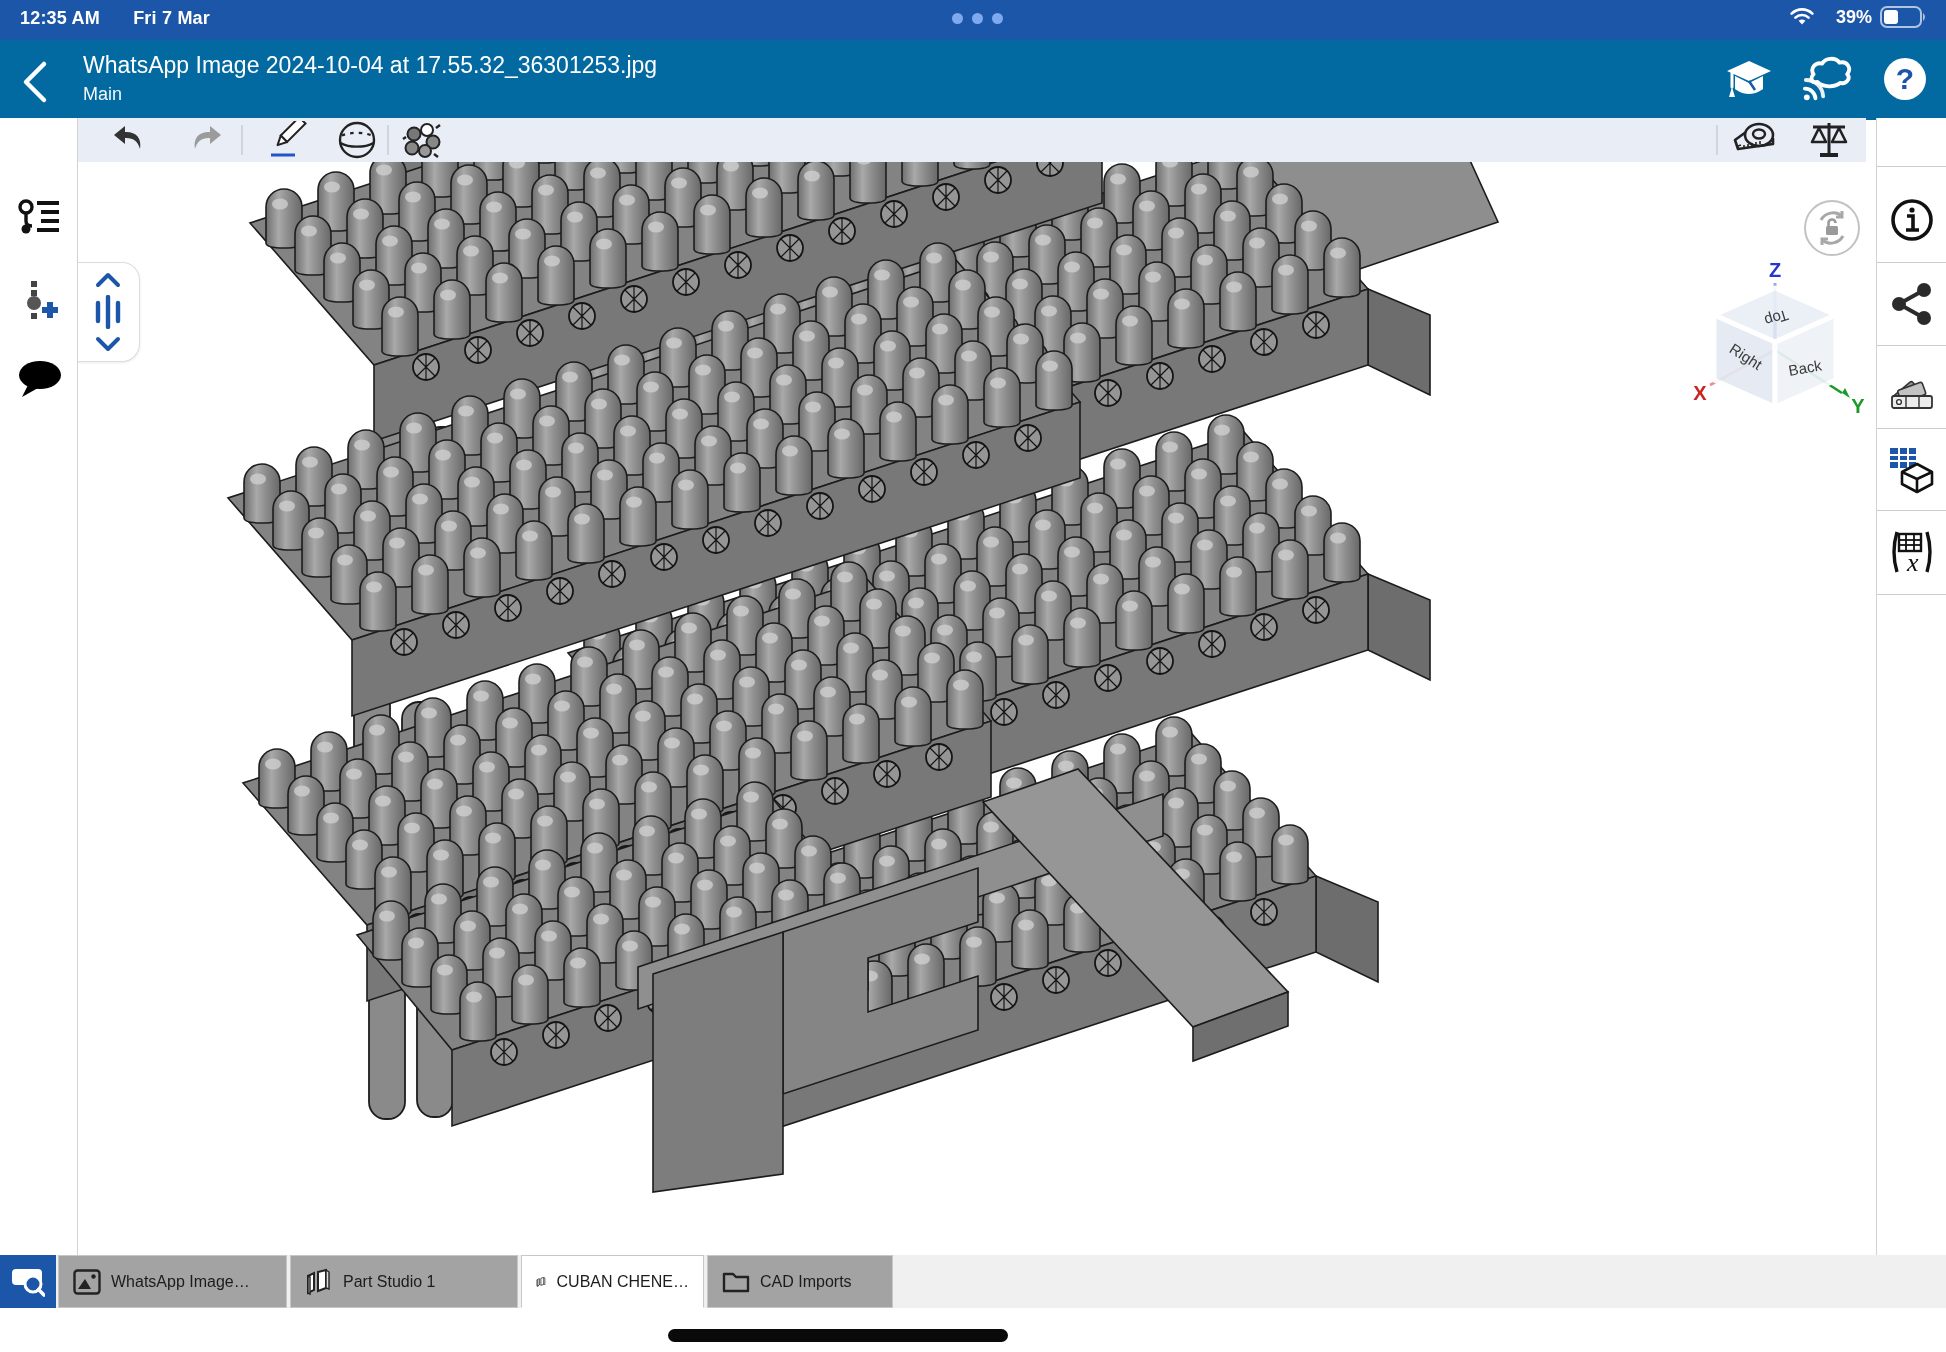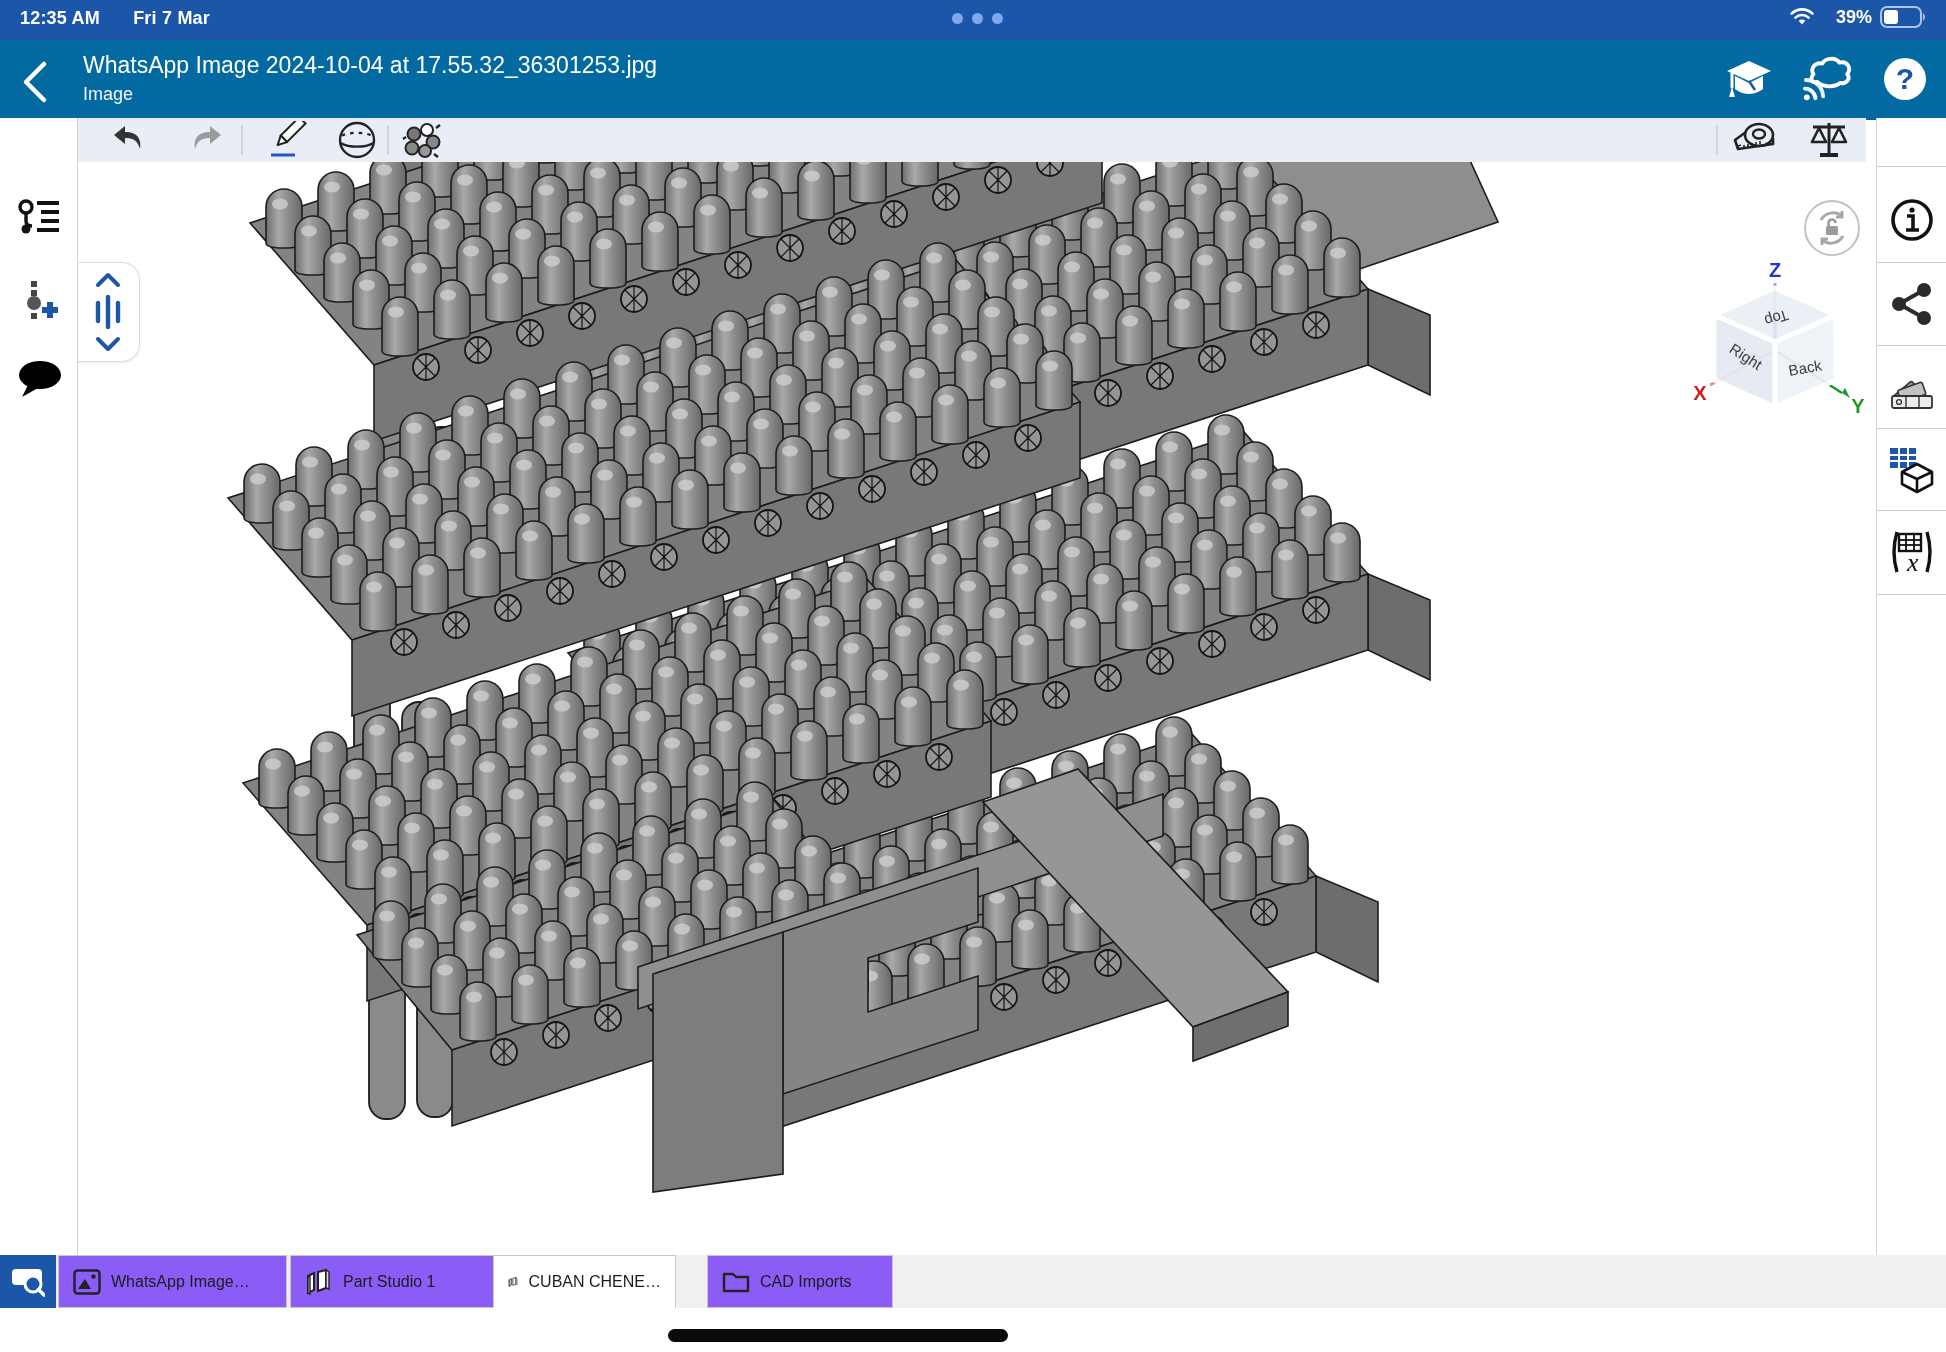--- a/index.html
+++ b/index.html
@@ -44,21 +44,21 @@
   .float-tab { position:absolute; left:-2px; top:100px; width:64px; height:100px; background:#fff;
                border:1px solid #dcdcdc; border-left:none; border-radius:0 18px 18px 0;
                box-shadow:0 1px 3px rgba(0,0,0,.08); display:flex; flex-direction:column; align-items:center; justify-content:space-between; padding:8px 0; }
   .rotate-btn { position:absolute; left:1726px; top:38px; width:56px; height:56px; border-radius:50%; background:#fff; border:2px solid #c2c2c2;
                 display:flex; align-items:center; justify-content:center; }
   .view-cube { position:absolute; left:1612px; top:93px; width:200px; height:175px; }
 
   
   .tab-bar { position:absolute; left:0; top:1255px; width:1946px; height:53px; background:#f0f0f0; }
   .search-btn { position:absolute; left:0; top:0; width:56px; height:53px; background:#1b56a8; display:flex; align-items:center; justify-content:center; }
-  .doc-tab { position:absolute; top:0; height:53px; background:#8b5cf6; border:1px solid #c7c7c7; display:flex; align-items:center; gap:10px; padding:0 14px; }
+  .doc-tab { position:absolute; top:0; height:53px; background:#a3a3a3; border:1px solid #c7c7c7; display:flex; align-items:center; gap:10px; padding:0 14px; }
   .doc-tab.active { background:#fff; border-bottom-color:#fff; }
   .tab-label { font-size:16px; color:#1c1c1c; white-space:nowrap; }
   .home-indicator { position:absolute; left:668px; top:1329px; width:340px; height:13px; border-radius:7px; background:#0a0a0a; }
 
   svg { display:block; }
 </style>
 </head>
 <body>
 
 <div class="screen">
@@ -92,21 +92,21 @@
     </div>
   </div>
 
   <div class="header">
     <div class="back-btn">
       <svg width="34" height="48" viewBox="0 0 34 48">
         <path d="M26 6 L8 24 L26 42" fill="none" stroke="#fff" stroke-width="4.5" stroke-linecap="round" stroke-linejoin="round"></path>
       </svg>
     </div>
     <div class="h-title">WhatsApp Image 2024-10-04 at 17.55.32_36301253.jpg</div>
-    <div class="h-sub">Image</div>
+    <div class="h-sub">Main</div>
     <div class="h-icons">
       <div class="h-icon-btn">
         <svg width="48" height="44" viewBox="0 0 48 44">
           <path d="M24 4 L46 14 L24 24 L2 14 Z" fill="#fff"></path>
           <path d="M10 19 V32 C10 32 16 37 24 37 C32 37 38 32 38 32 V19 L24 26 Z" fill="#fff"></path>
           <path d="M7 16 V30" stroke="#fff" stroke-width="3" stroke-linecap="round" fill="none"></path>
           <path d="M7 30 L4 40 H10 Z" fill="#fff"></path>
           <path d="M24 24 L30 33" stroke="#1b56a8" stroke-width="2.5" fill="none"></path>
         </svg>
       </div>
@@ -982,21 +982,21 @@
     <div class="doc-tab" style="left:290px; width:228px">
       <svg width="28" height="28" viewBox="0 0 28 28">
         <path d="M3 8 L9 5 V22 L3 25 Z" fill="#fff" stroke="#222" stroke-width="2"></path>
         <path d="M3 8 L5 9 V26 L3 25 Z" fill="#ddd" stroke="#222" stroke-width="1.4"></path>
         <path d="M13 4 L21 2 V20 L13 23 Z" fill="#fff" stroke="#222" stroke-width="2"></path>
         <path d="M21 2 L24 4 V21 L21 20 Z" fill="#ddd" stroke="#222" stroke-width="1.4"></path>
       </svg>
       <span class="tab-label">Part Studio 1</span>
     </div>
 
-    <div class="doc-tab active" style="left:493px; width:183px">
+    <div class="doc-tab active" style="left:521px; width:183px">
       <svg width="28" height="28" viewBox="0 0 28 28">
         <path d="M3 8 L9 5 V22 L3 25 Z" fill="#fff" stroke="#222" stroke-width="2"></path>
         <path d="M3 8 L5 9 V26 L3 25 Z" fill="#ddd" stroke="#222" stroke-width="1.4"></path>
         <path d="M13 4 L21 2 V20 L13 23 Z" fill="#fff" stroke="#222" stroke-width="2"></path>
         <path d="M21 2 L24 4 V21 L21 20 Z" fill="#ddd" stroke="#222" stroke-width="1.4"></path>
       </svg>
       <span class="tab-label">CUBAN CHENE…</span>
     </div>
 
     <div class="doc-tab" style="left:707px; width:186px">

